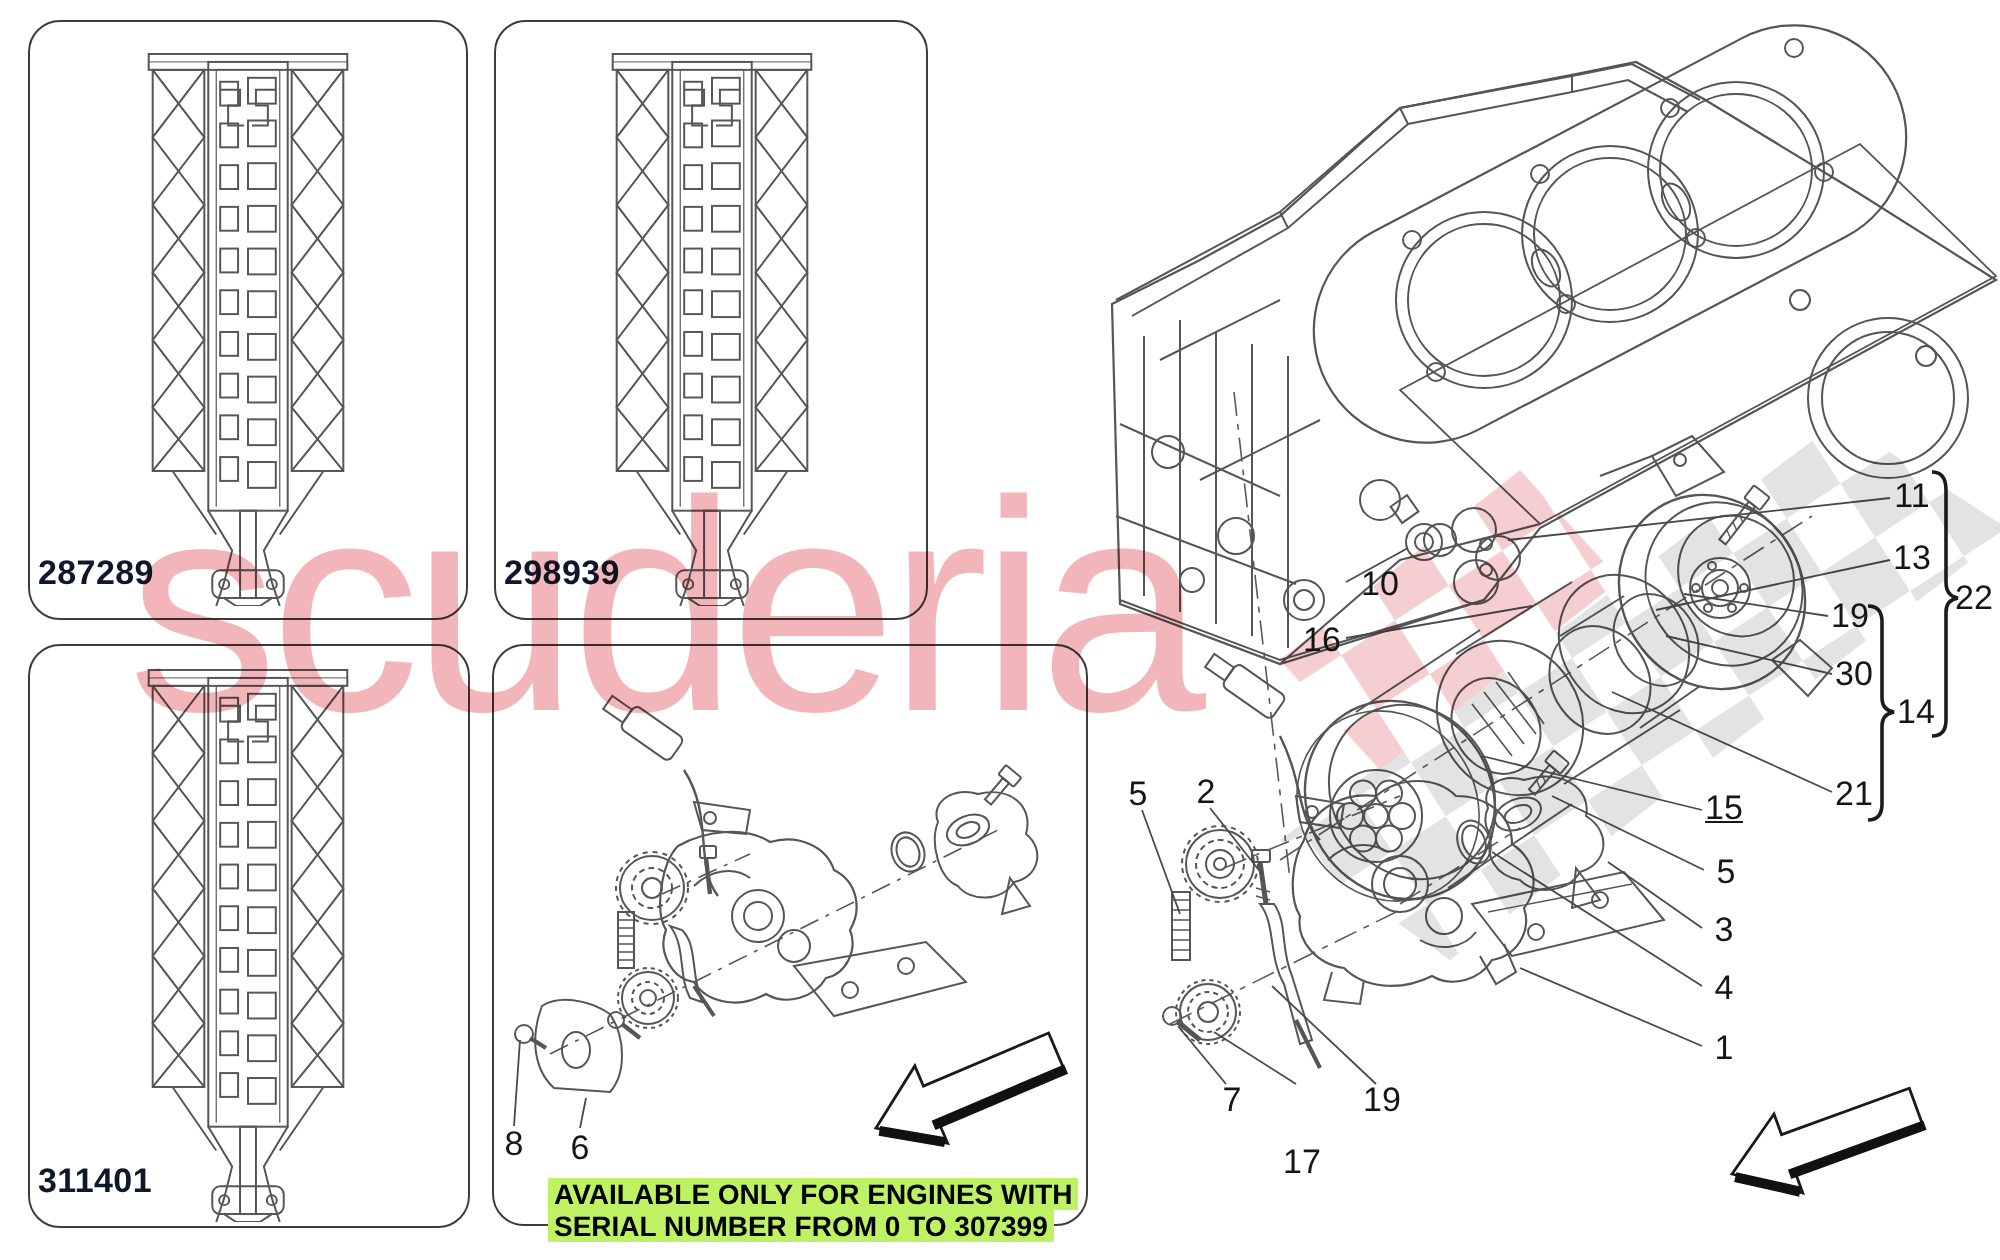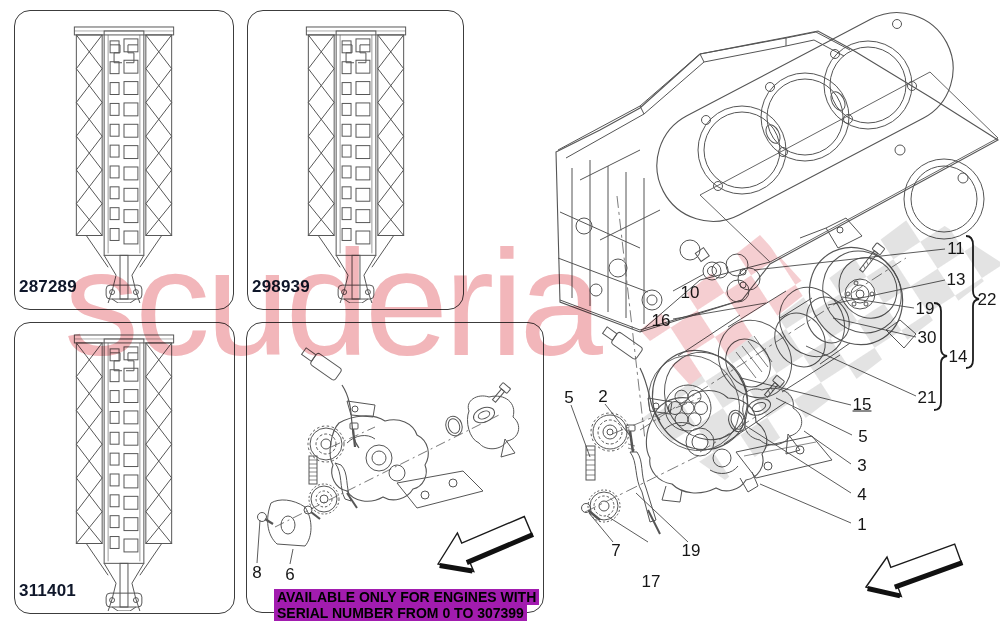--- a/index.html
+++ b/index.html
@@ -15,21 +15,21 @@
   .panel svg{position:absolute;}
 
   
   .co{position:absolute;z-index:20;font-size:17px;color:#161616;transform:translate(-50%,-50%);
       line-height:1;white-space:nowrap;}
   .co-p{position:absolute;z-index:20;font-size:17px;color:#161616;transform:translate(-50%,-50%);line-height:1;}
 
   
   .caption{position:absolute;left:274px;top:589px;z-index:15;font-weight:bold;font-size:14px;
       line-height:16px;color:#000;}
-  .caption span{display:block;background:#a21caf;padding:0 3px;width:max-content;}
+  .caption span{display:block;background:#bef264;padding:0 3px;width:max-content;}
 
   
   #wm{position:absolute;left:0;top:0;width:1000px;height:630px;z-index:40;
       pointer-events:none;mix-blend-mode:multiply;}
   #wm-brand{position:absolute;left:64px;top:228px;font-size:150px;font-weight:normal;
       letter-spacing:-4px;line-height:1;color:#f2b6ba;}
   #wm-brand2{position:absolute;left:66px;top:352px;font-size:46px;color:#e7e7e7;
       letter-spacing:50px;word-spacing:18px;line-height:1;}
   #wm-flag{position:absolute;left:0;top:0;}
 </style>

